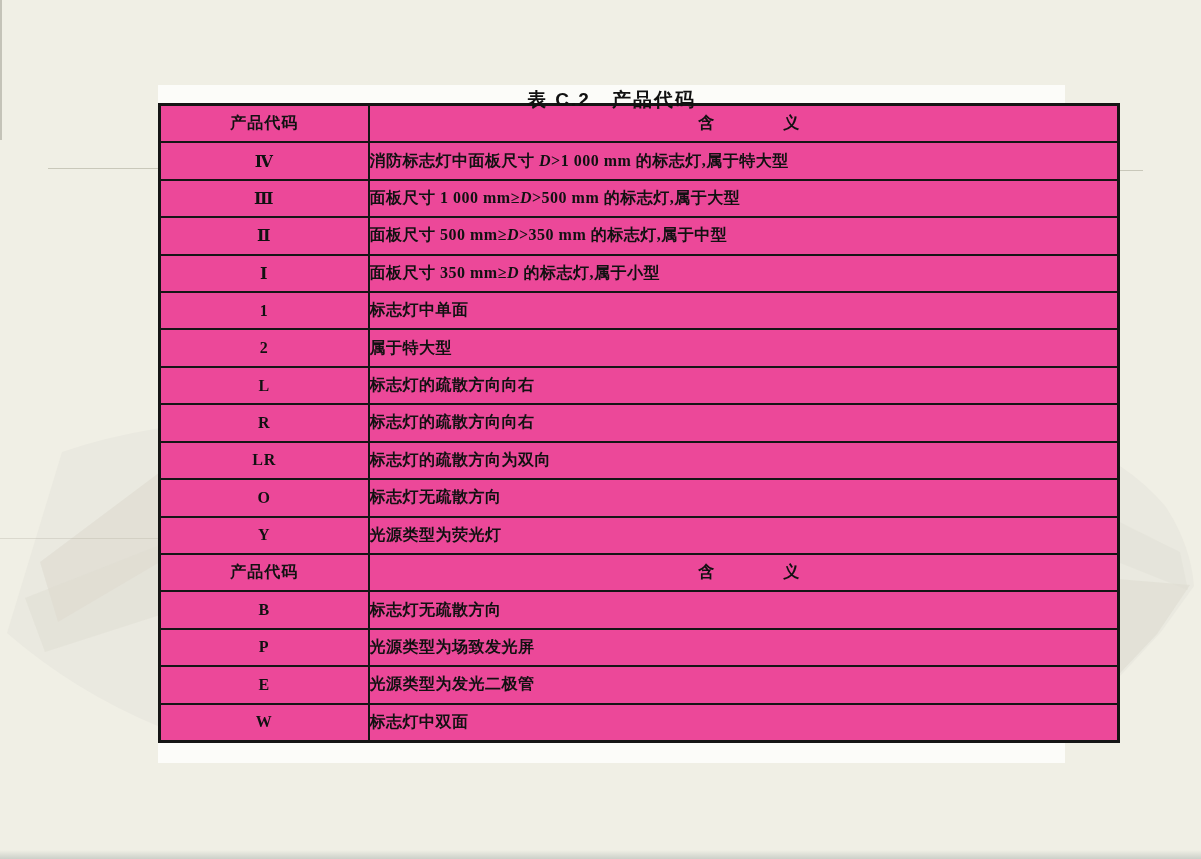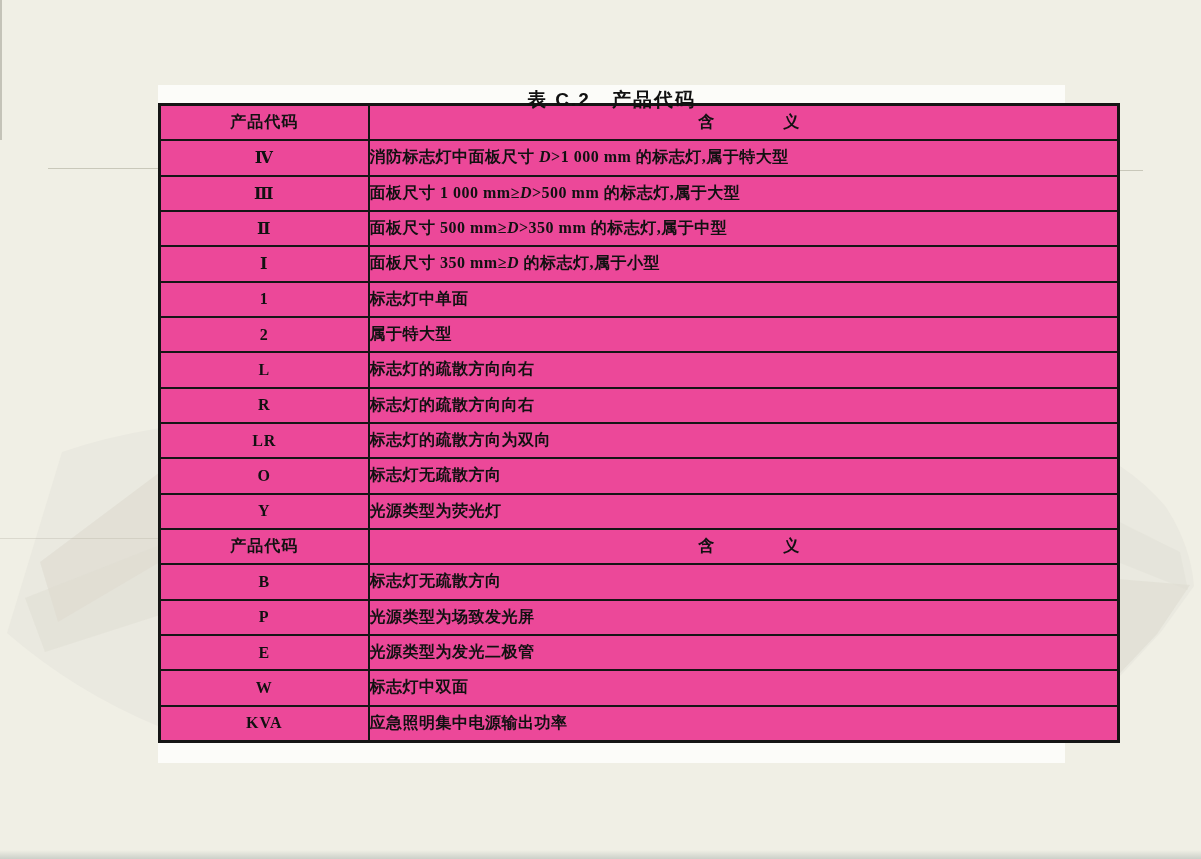--- a/index.html
+++ b/index.html
@@ -164,19 +164,15 @@
           <td class="meaning">光源类型为场致发光屏</td>
         </tr>
         <tr>
           <td class="code">E</td>
           <td class="meaning">光源类型为发光二极管</td>
         </tr>
         <tr>
           <td class="code">W</td>
           <td class="meaning">标志灯中双面</td>
         </tr>
-        <tr>
-          <td class="code">KVA</td>
-          <td class="meaning">应急照明集中电源输出功率</td>
-        </tr>
       </tbody>
   </table>
 </div>
 
 </body></html>

